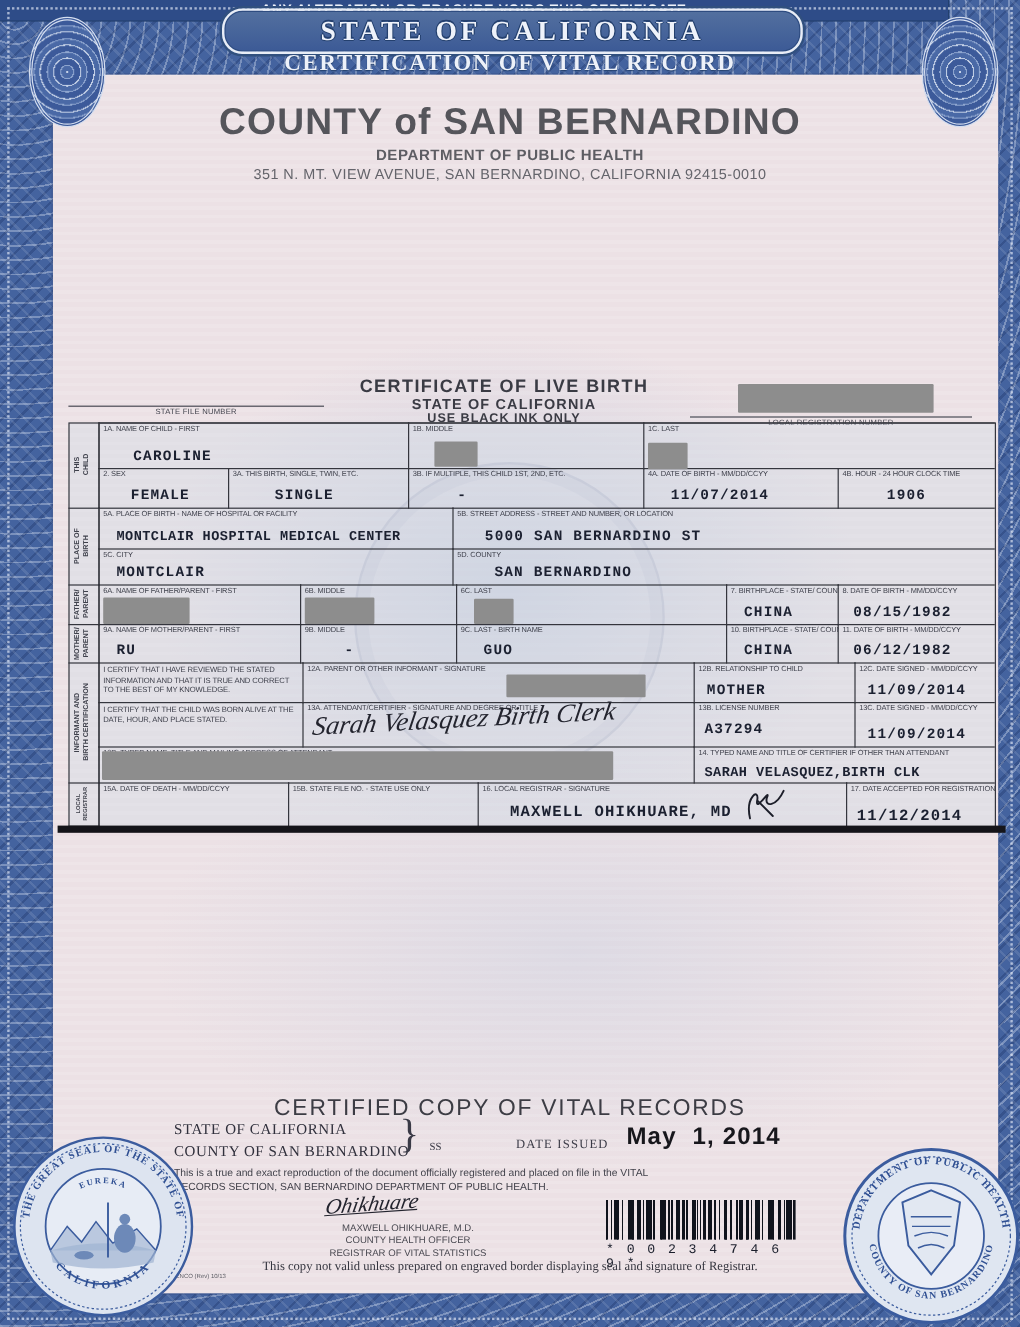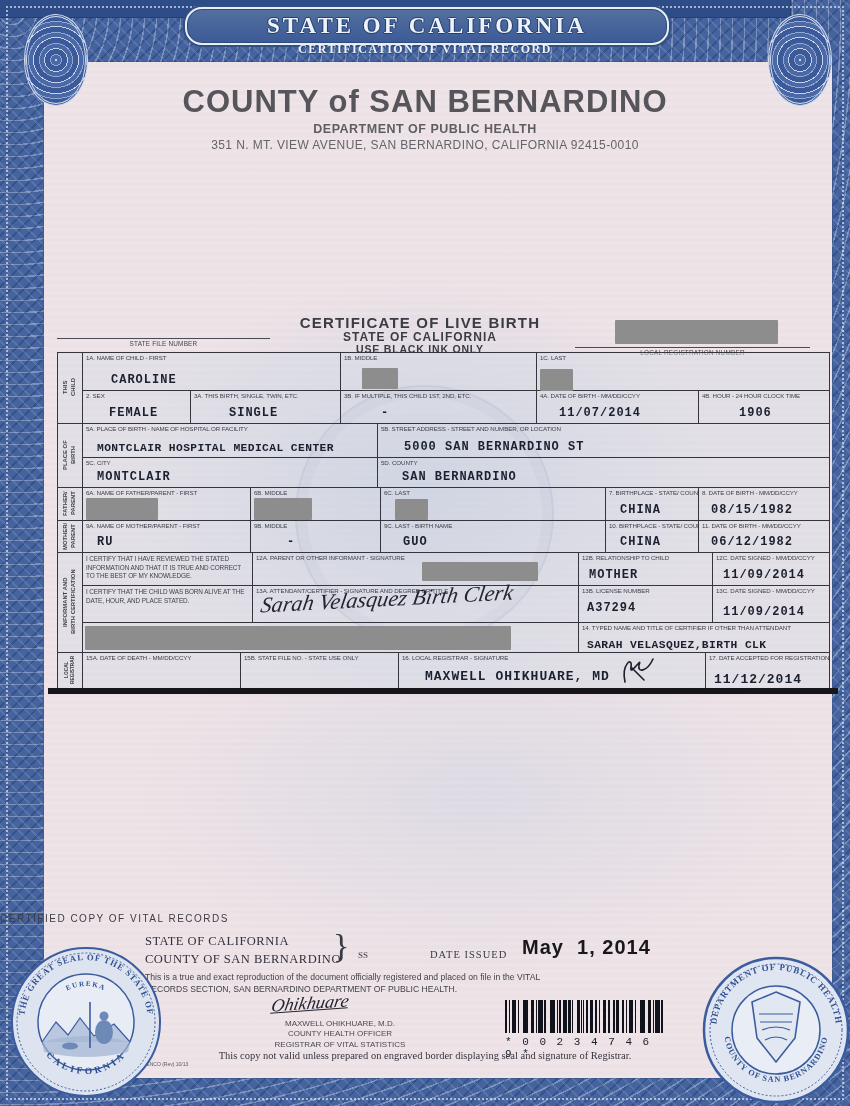--- a/index.html
+++ b/index.html
@@ -19,21 +19,21 @@
       #ece1e5;
     box-shadow:0 0 0 1px rgba(40,60,110,.25);}
   .z{position:absolute;z-index:3;}
   
   .bannerplate{left:185px;top:7px;width:480px;height:34px;border:2px solid #e8edf6;border-radius:17px;
     background:linear-gradient(#53709f,#3c5a96);box-shadow:0 0 0 2px #31507e, inset 0 0 0 1px #2e4c80;
     display:flex;align-items:center;justify-content:center;}
   .bannerplate .t{font-family:"Liberation Serif","DejaVu Serif",serif;font-weight:900;font-size:23px;
     letter-spacing:3px;color:#eef2fa;text-shadow:0 1px 0 #24406e,0 -1px 0 #24406e,1px 0 0 #24406e,-1px 0 0 #24406e;}
   .bannersub{left:0;top:42px;width:850px;text-align:center;font-family:"Liberation Serif","DejaVu Serif",serif;
-    font-weight:700;font-size:12px;letter-spacing:1.5px;color:#edf1f9;text-shadow:0 1px 1px #23406c;}
+    font-weight:700;font-size:19px;letter-spacing:1.5px;color:#edf1f9;text-shadow:0 1px 1px #23406c;}
   .rosette{border-radius:50%;border:3px double #d5deef;
     background:repeating-radial-gradient(circle, #c7d3e8 0 1px, #4a69a6 1px 5px, #90a7d0 5px 6px, #3c5a9a 6px 11px);}
   
   .countytitle{left:0;top:84px;width:850px;text-align:center;font-weight:700;font-size:31px;letter-spacing:1px;color:#55555b;}
   .countydept{left:0;top:122px;width:850px;text-align:center;font-weight:700;font-size:12.5px;letter-spacing:.5px;color:#5d5d63;}
   .countyaddr{left:0;top:138px;width:850px;text-align:center;font-size:12px;letter-spacing:.4px;color:#64646b;}
   
   .ftitle1{left:250px;top:314px;width:340px;text-align:center;font-weight:700;font-size:15px;letter-spacing:1.2px;color:#3a3b44;}
   .ftitle2{left:250px;top:330px;width:340px;text-align:center;font-weight:700;font-size:12px;letter-spacing:1px;color:#3a3b44;}
   .ftitle3{left:250px;top:343px;width:340px;text-align:center;font-weight:700;font-size:10.5px;letter-spacing:.8px;color:#3a3b44;}
@@ -48,21 +48,21 @@
   .cell .val{position:absolute;bottom:4px;font-family:"Liberation Mono","DejaVu Sans Mono",monospace;
     font-weight:700;font-size:12px;letter-spacing:1px;color:#1b2030;white-space:nowrap;}
   .vlab{display:flex;align-items:center;justify-content:center;writing-mode:vertical-rl;transform:rotate(180deg);
     font-size:5.9px;font-weight:700;color:#3f414c;text-align:center;line-height:1.25;white-space:pre-line;letter-spacing:0;}
   .certtxt{position:absolute;top:2px;left:3px;right:2px;font-size:6.4px;color:#3f414c;line-height:1.35;letter-spacing:-.1px;}
   .redact{position:absolute;background:#8d8d8d;border-radius:1px;z-index:5;}
   .script{font-family:"Liberation Serif","DejaVu Serif",serif;font-style:italic;color:#23242e;white-space:nowrap;z-index:6;}
   .thickline{left:48px;top:688px;width:790px;height:6px;background:#15151a;z-index:6;}
   .wm{border-radius:50%;border:2px solid rgba(100,112,152,.20);box-shadow:inset 0 0 0 10px rgba(100,112,152,.07);z-index:2;}
   
-  .certcopy{left:0;top:913px;width:850px;font-size:10px;letter-spacing:1.5px;color:#3c3c44;}
+  .certcopy{left:0;top:913px;width:850px;text-align:center;font-size:19px;letter-spacing:1.5px;color:#3c3c44;}
   .serif{font-family:"Liberation Serif","DejaVu Serif",serif;}
   .stct{left:145px;top:934px;font-size:12.5px;letter-spacing:.5px;color:#30303c;}
   .brace{left:333px;top:927px;font-size:34px;font-weight:300;color:#3a3a46;}
   .sstxt{left:358px;top:950px;font-size:9px;color:#3a3a46;}
   .dilabel{left:430px;top:949px;font-size:10.5px;letter-spacing:1px;color:#3a3a46;}
   .distamp{left:522px;top:936px;font-size:20px;font-weight:700;letter-spacing:1px;color:#17171c;white-space:pre;}
   .repro{left:145px;top:972px;width:405px;font-size:8.6px;line-height:1.35;color:#42424b;}
   .regblock{left:245px;top:1019px;width:190px;text-align:center;font-size:8px;line-height:1.3;color:#4a4a52;}
   .barcode{left:505px;top:1000px;width:158px;height:33px;z-index:4;
     background:
@@ -162,21 +162,21 @@
   <div class="cell" style="left:377px;top:423px;width:451px;height:34px;">
     <span class="lbl">5B. STREET ADDRESS - STREET AND NUMBER, OR LOCATION</span>
     <span class="val" style="left:26px;">5000 SAN BERNARDINO ST</span>
   </div>
   <div class="cell" style="left:82px;top:457px;width:295px;height:30px;">
     <span class="lbl">5C. CITY</span>
     <span class="val" style="left:14px;">MONTCLAIR</span>
   </div>
   <div class="cell" style="left:377px;top:457px;width:451px;height:30px;">
     <span class="lbl">5D. COUNTY</span>
-    <span class="val" style="left:24px;font-family:Liberation Mono, monospace;">SAN BERNARDINO</span>
+    <span class="val" style="left:34px;font-family:Liberation Mono, monospace;">SAN BERNARDINO</span>
   </div>
 
   <div class="cell" style="left:82px;top:487px;width:168px;height:33px;">
     <span class="lbl">6A. NAME OF FATHER/PARENT - FIRST</span>
   </div>
   <div class="cell" style="left:250px;top:487px;width:130px;height:33px;">
     <span class="lbl">6B. MIDDLE</span>
   </div>
   <div class="cell" style="left:380px;top:487px;width:225px;height:33px;">
     <span class="lbl">6C. LAST</span>

